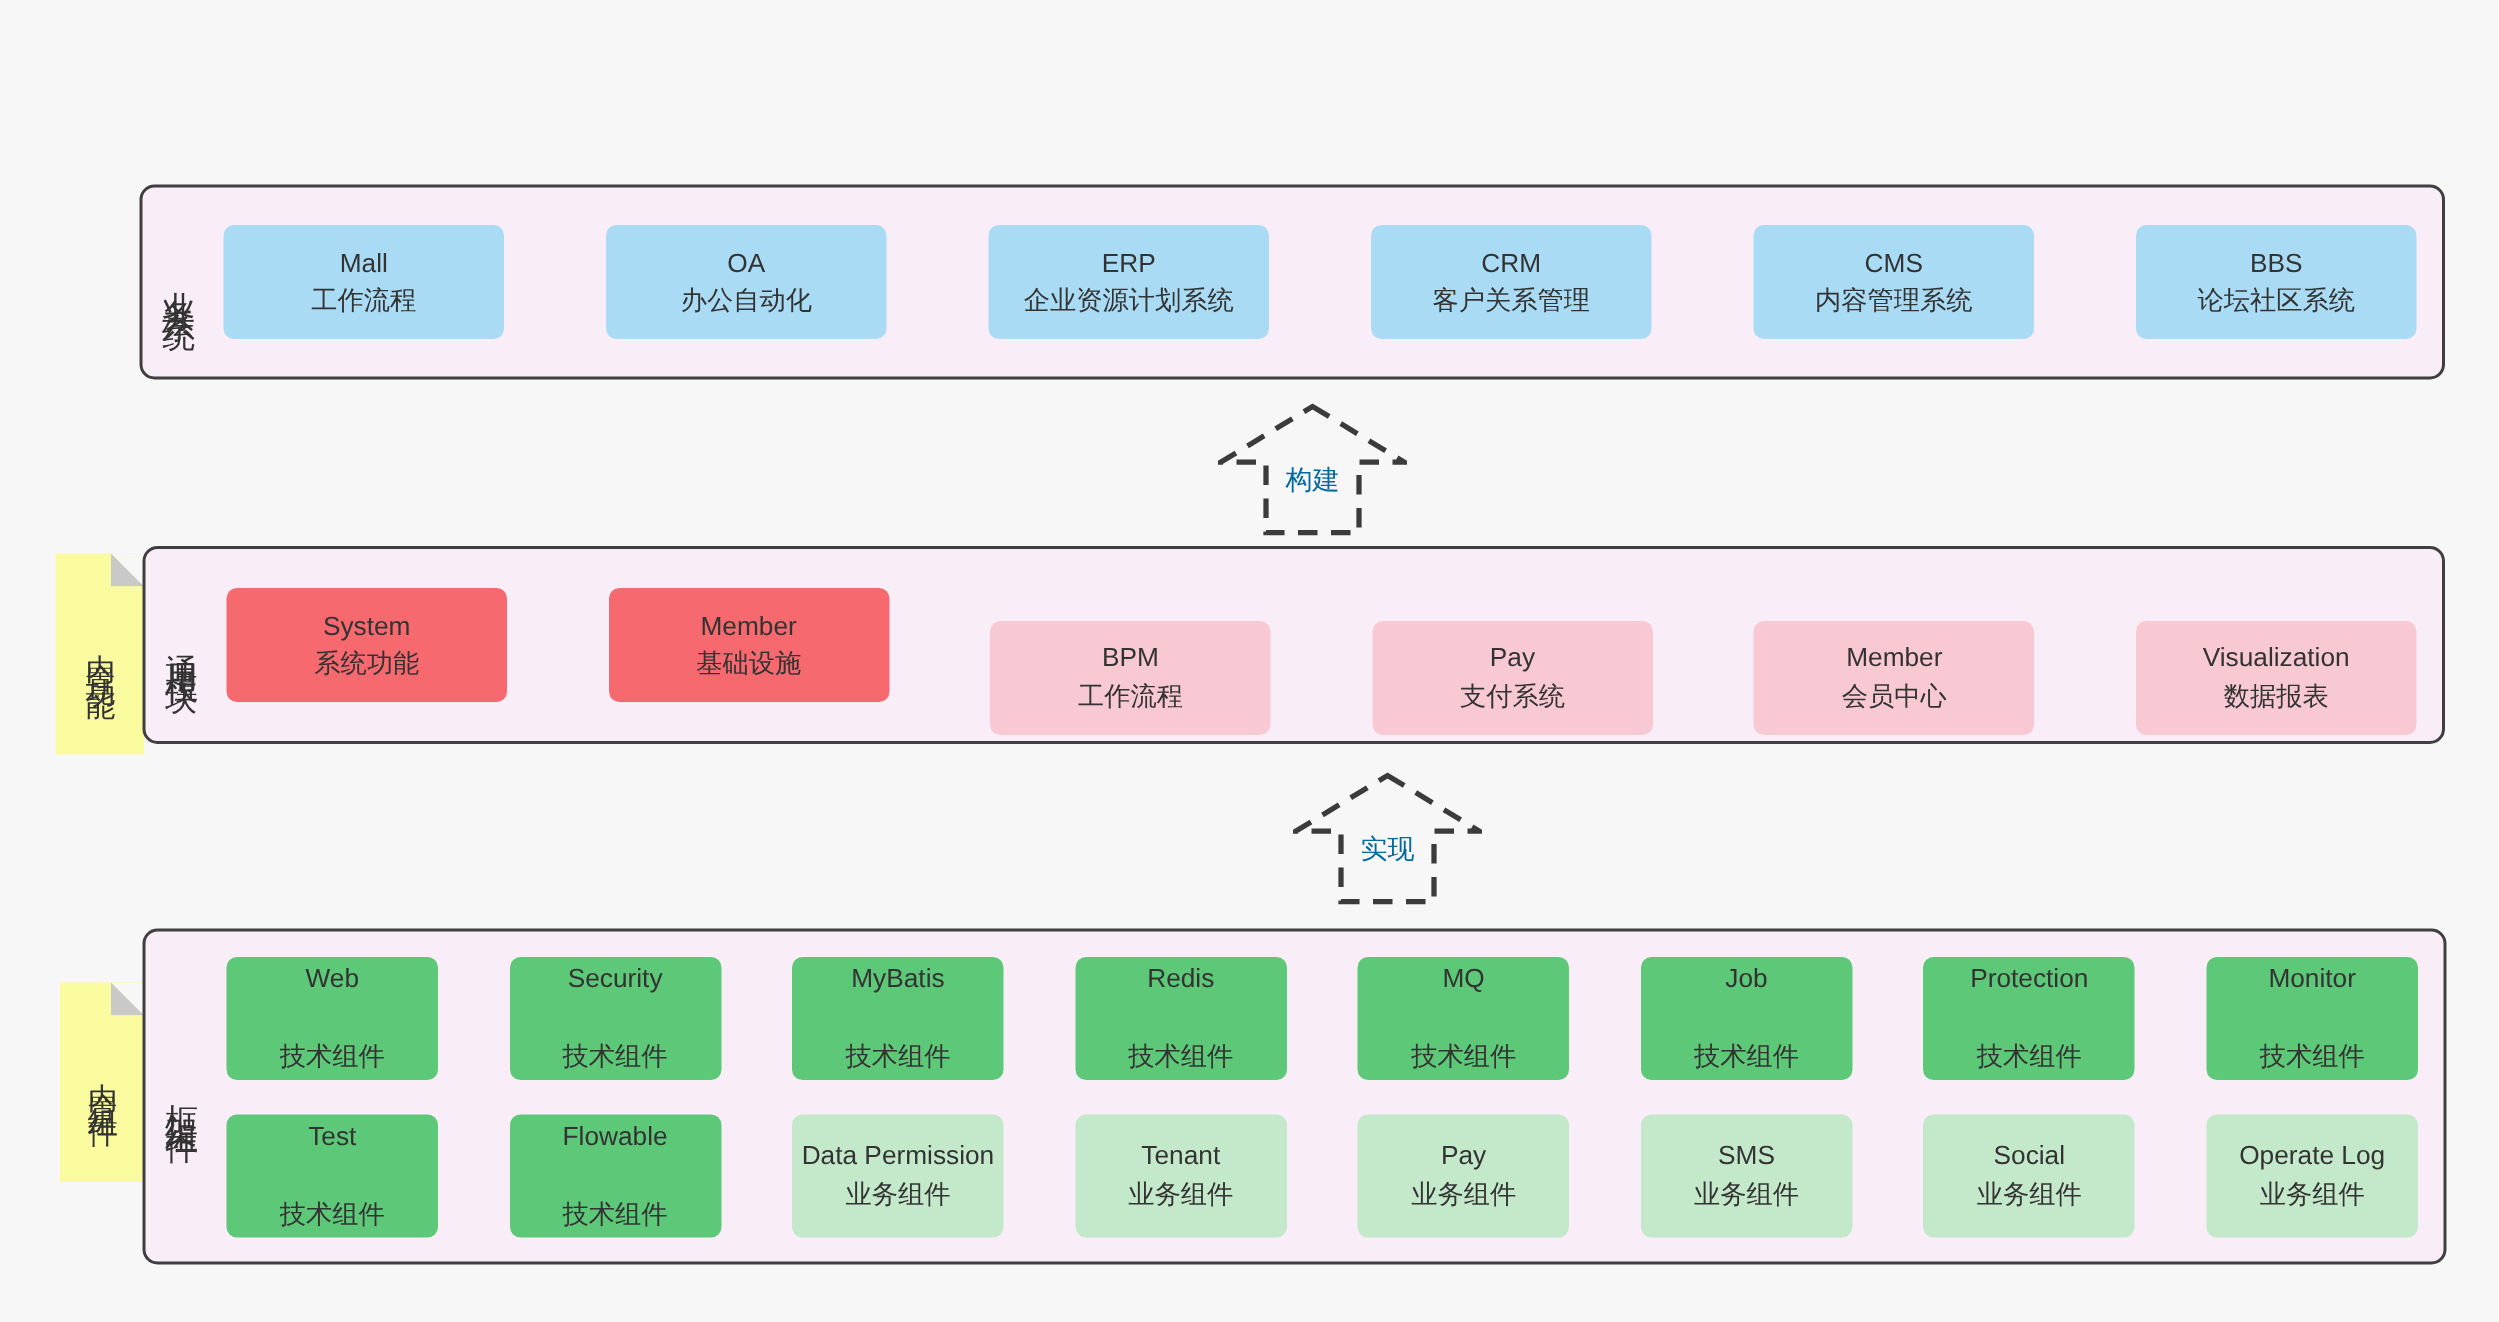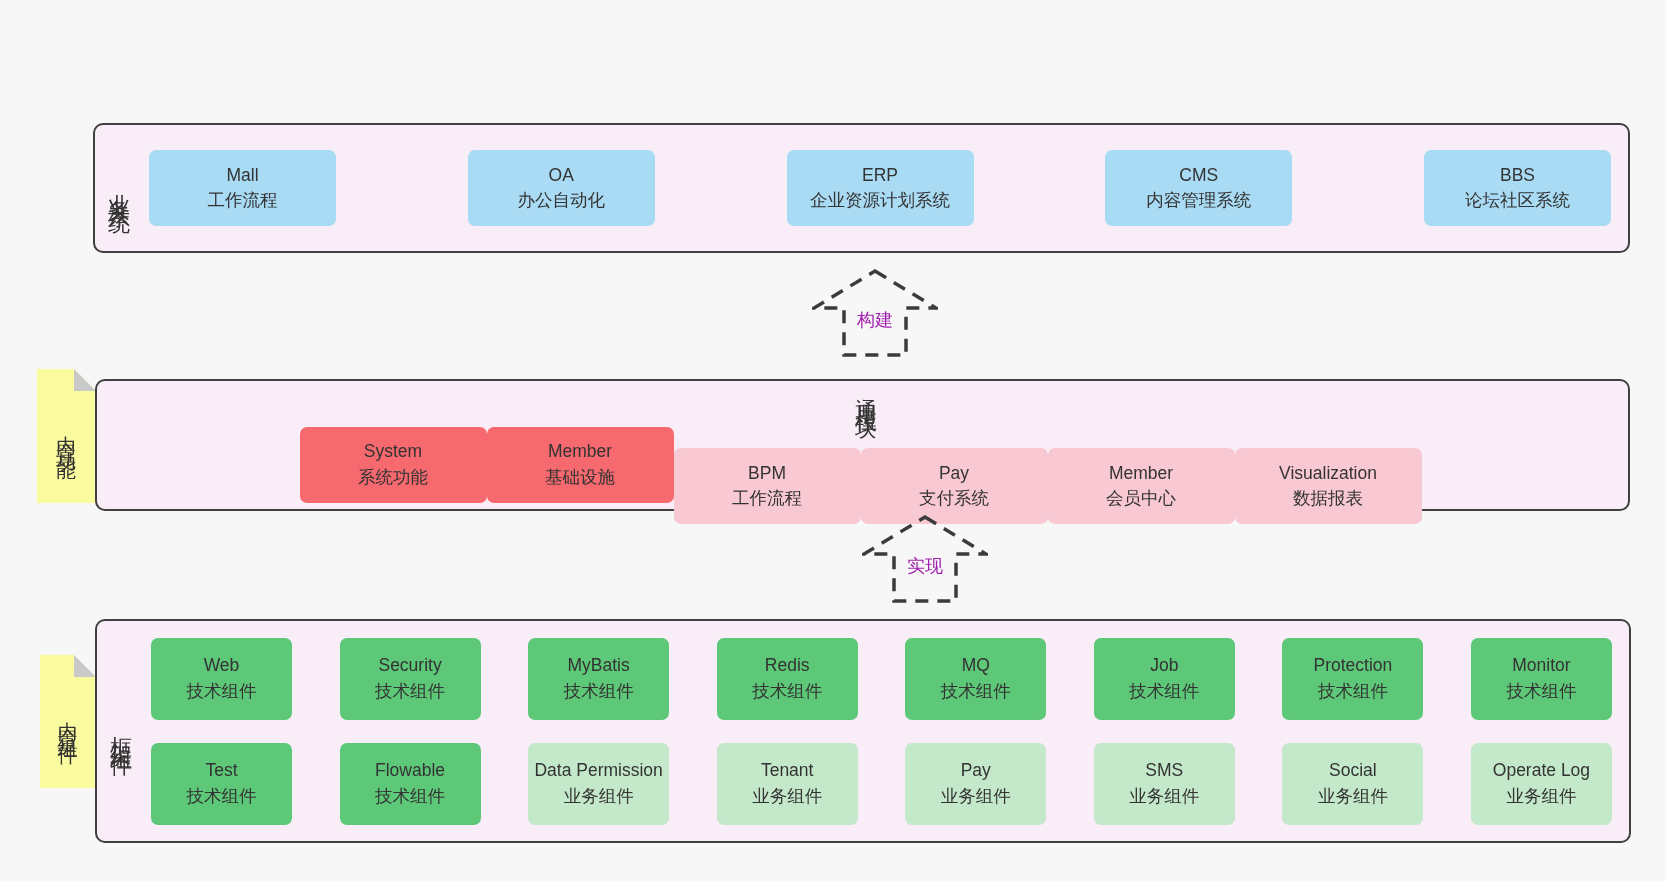--- a/index.html
+++ b/index.html
@@ -29,21 +29,21 @@
   .box{
     box-sizing:border-box;height:76px;border-radius:7px;
     display:flex;flex-direction:column;justify-content:center;align-items:center;
     text-align:center;font-size:17.5px;line-height:1.45;padding:2px 4px;
   }
   .layer-business .box,.layer-modules .box{width:187px;}
   .layer-components .box{width:141px;height:82px;}
   .v-blue{background:var(--blue,#a9dbf5);}
   .v-red{background:var(--red,#f5696f);}
   .v-pink{background:var(--pink,#f9c9d3);margin-top:43px;}
-  .v-green{background:var(--green,#5dc878);}
+  .v-green{background:var(--green,#5dc878);justify-content:space-between;}
   .v-lightgreen{background:var(--lightgreen,#c4e8ca);}
   .note{
     position:absolute;box-sizing:border-box;
     background:var(--note-yellow,#fafa9e);
     display:flex;justify-content:center;align-items:center;
   }
   .note::before{
     content:'';position:absolute;top:0;right:0;width:22px;height:22px;
     background:var(--page-bg,#f7f7f7);
     clip-path:polygon(0 0,100% 0,100% 100%);
@@ -55,21 +55,21 @@
   }
   .note-text{
     writing-mode:vertical-rl;text-orientation:upright;
     font-size:20px;line-height:1;letter-spacing:8px;color:var(--text,#333);
   }
   .arrow{position:absolute;width:126px;height:90px;}
   .arrow svg{position:absolute;left:0;top:0;}
   .arrow-label{
     position:absolute;left:50%;top:39px;transform:translateX(-50%);
     background:var(--page-bg,#f7f7f7);
-    padding:1px 4px;font-size:18px;white-space:nowrap;color:#a21caf;
+    padding:1px 4px;font-size:18px;white-space:nowrap;color:#0369a1;
   }
 </style>
 </head>
 <body>
 
 <div class="canvas">
 
   <div class="layer layer-business" style="left:93px;top:123px;width:1537px;height:130px;">
     <div class="side-label">业务系统</div>
     <div class="boxes">
@@ -77,20 +77,24 @@
         <div>Mall</div>
         <div>工作流程</div>
       </div>
       <div class="box v-blue">
         <div>OA</div>
         <div>办公自动化</div>
       </div>
       <div class="box v-blue">
         <div>ERP</div>
         <div>企业资源计划系统</div>
+      </div>
+      <div class="box v-blue">
+        <div>CRM</div>
+        <div>客户关系管理</div>
       </div>
       <div class="box v-blue">
         <div>CMS</div>
         <div>内容管理系统</div>
       </div>
       <div class="box v-blue">
         <div>BBS</div>
         <div>论坛社区系统</div>
       </div>
     </div>
@@ -100,21 +104,21 @@
     <svg width="126" height="90" viewBox="0 0 126 90">
       <polygon points="63,3 124,40 94,40 94,87 32,87 32,40 2,40" fill="none" stroke="#3b3b3b" stroke-width="3.5" stroke-dasharray="13 9"></polygon>
     </svg>
     <div class="arrow-label">构建</div>
   </div>
 
   <div class="note" style="left:37px;top:369px;width:59px;height:134px;">
     <div class="note-text">内置功能</div>
   </div>
 
-  <div class="layer layer-modules" style="left:95px;top:379px;width:1535px;height:132px;flex-direction:column;">
+  <div class="layer layer-modules" style="left:95px;top:364px;width:1535px;height:132px;">
     <div class="side-label">通用模块</div>
     <div class="boxes">
       <div class="box v-red">
         <div>System</div>
         <div>系统功能</div>
       </div>
       <div class="box v-red">
         <div>Member</div>
         <div>基础设施</div>
       </div>

